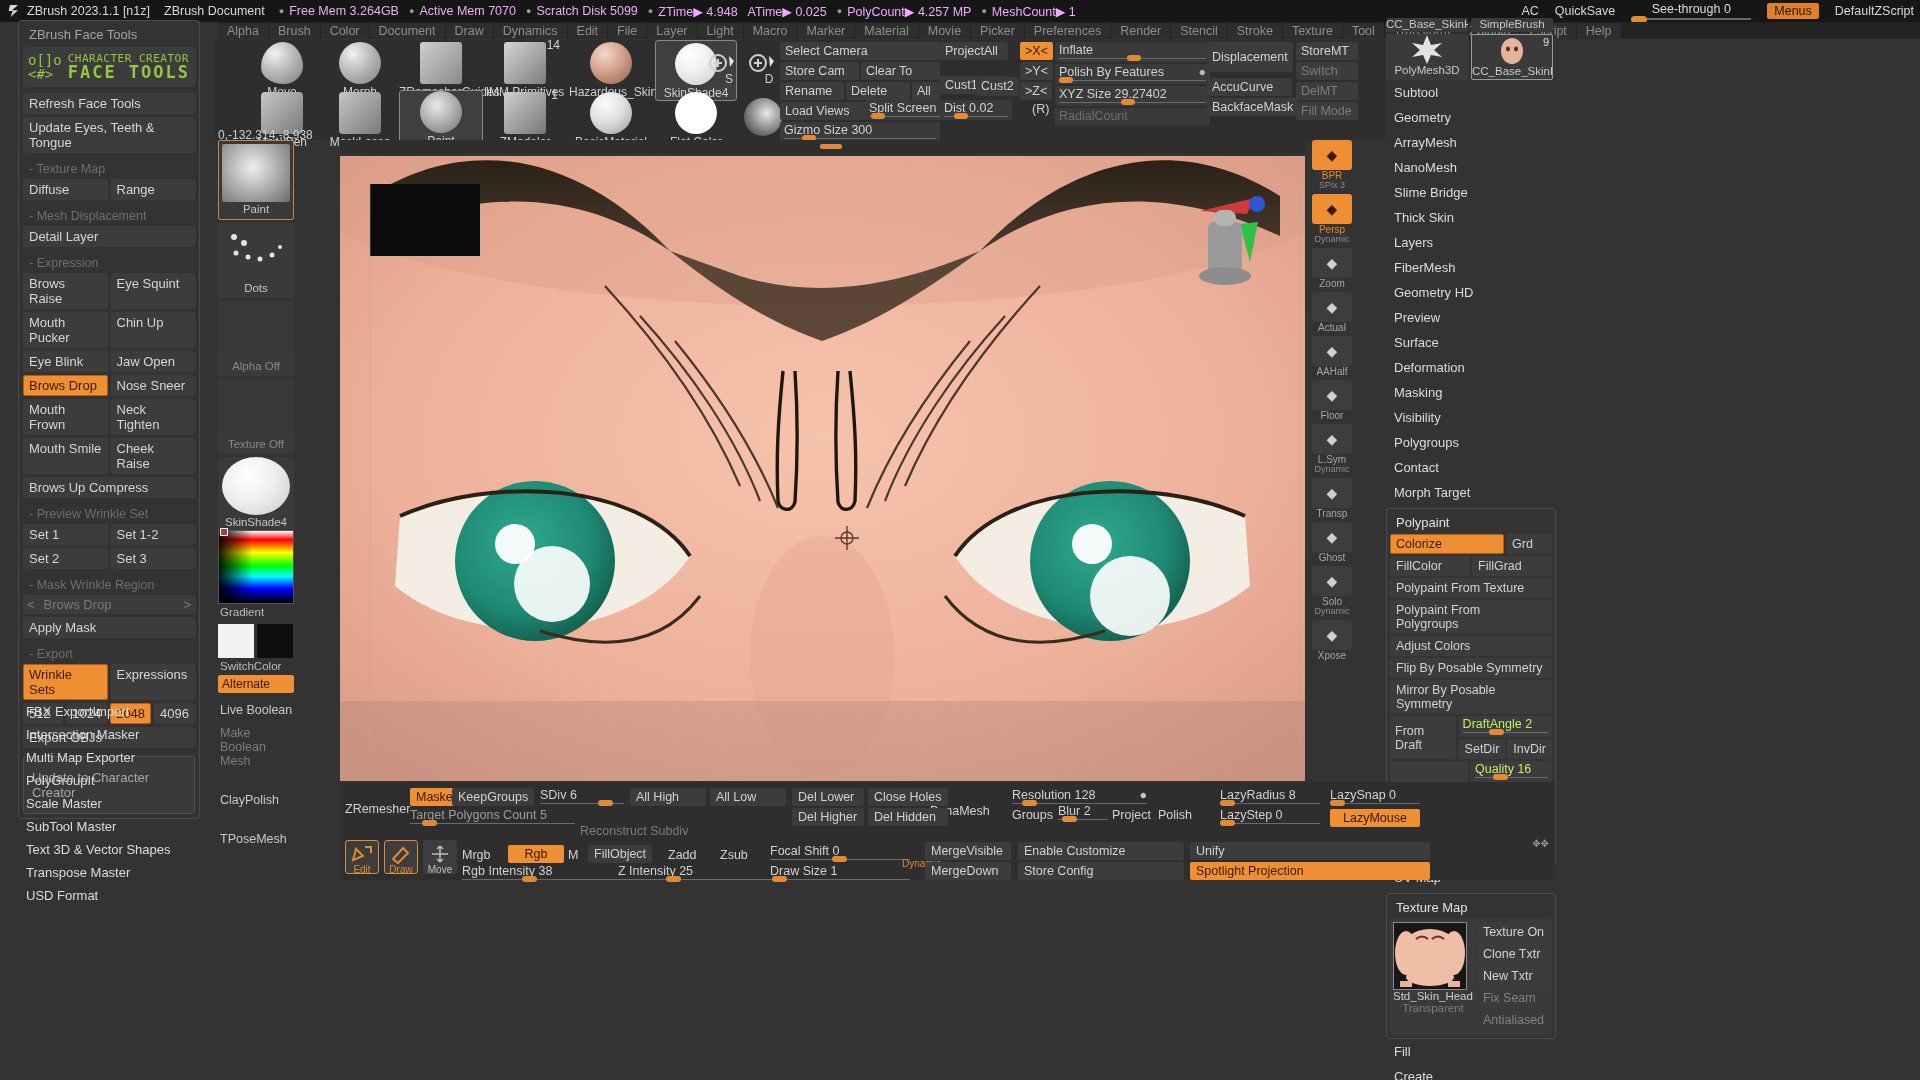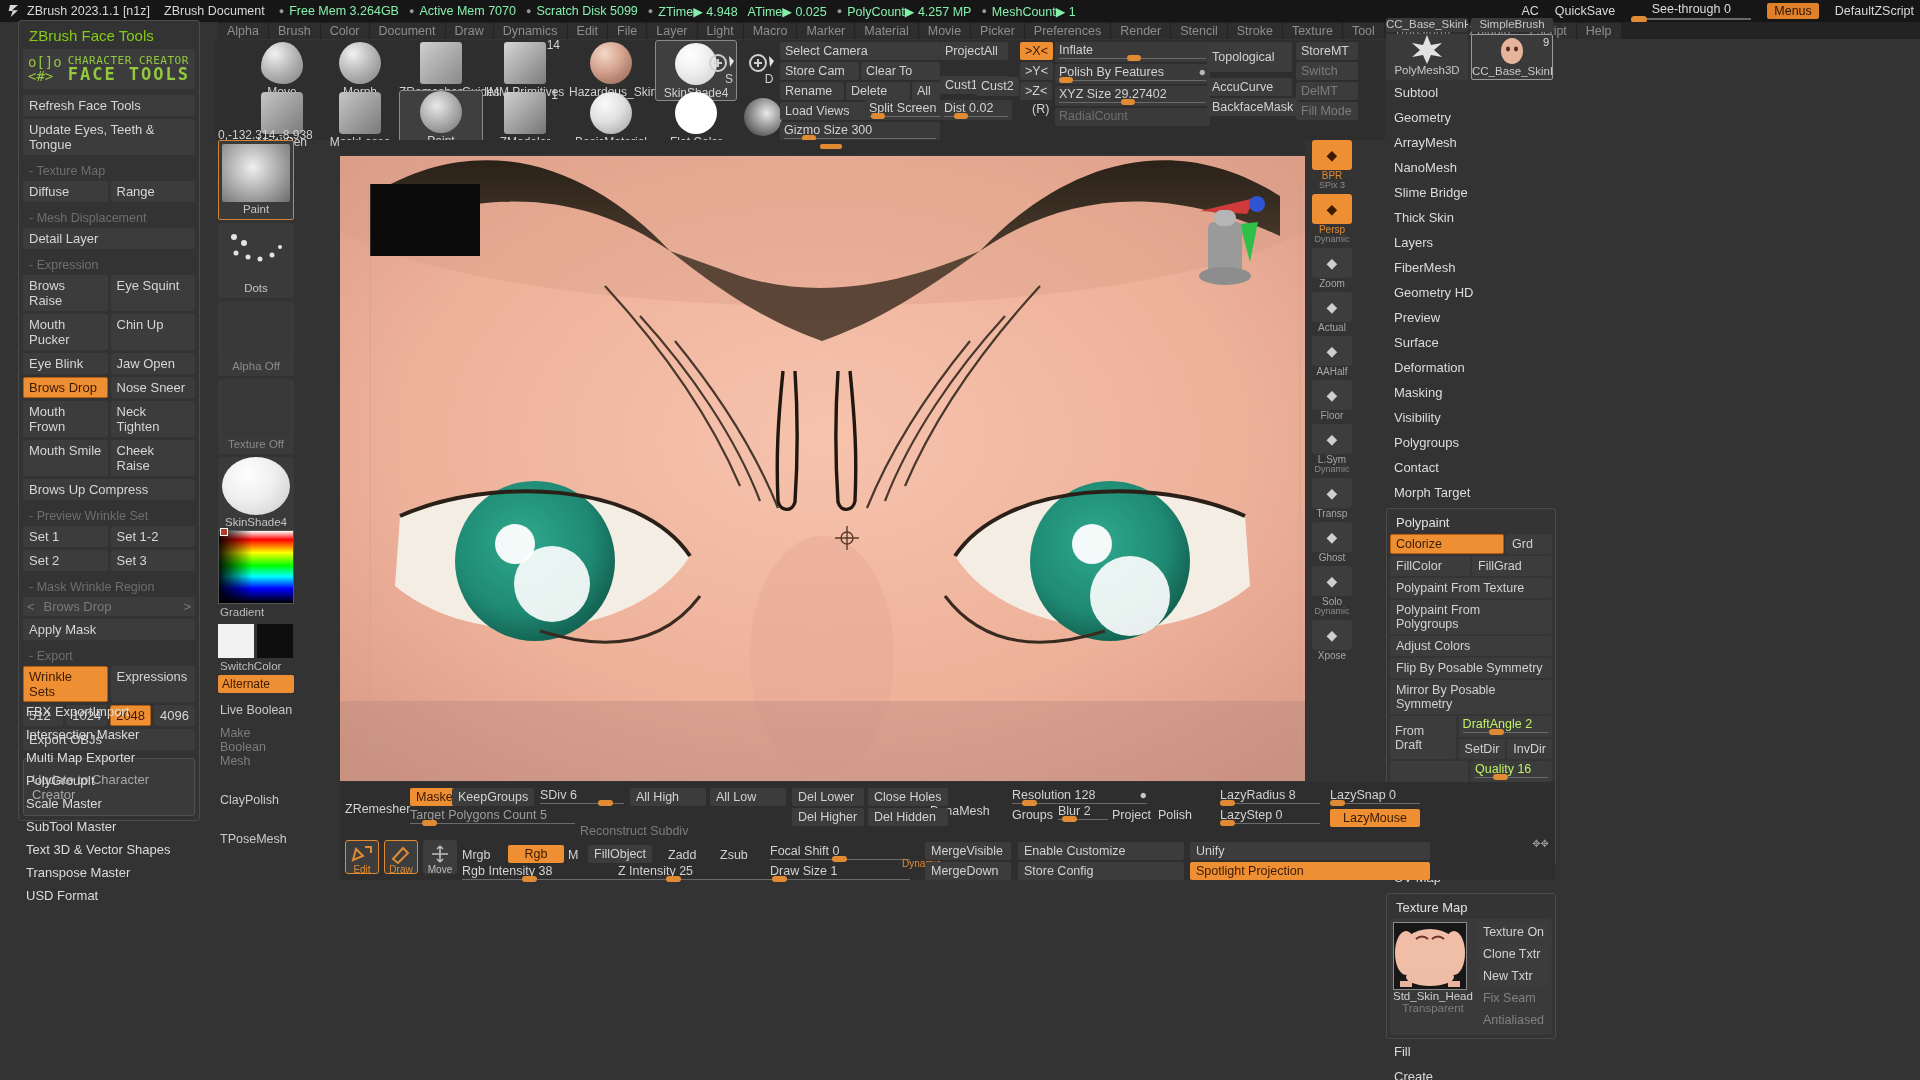--- a/index.html
+++ b/index.html
@@ -15,39 +15,39 @@
 
   
   .titlebar {
     position:absolute; left:0; top:0; width:1920px; height:22px;
     background:#161616; display:flex; align-items:center; gap:0px;
     font-size:12.5px; color:#d8d8d8; padding-left:6px; white-space:nowrap;
   }
   .zb-logo { width:16px; height:16px; margin-right:5px; flex:0 0 auto; }
   .tb-item { margin-right:14px; }
   .tb-dot { color:#9a9a9a; margin-right:5px; font-size:9px; vertical-align:middle;}
-  .tb-stat { margin-right:10px; color:#86efac; font-size:12.5px;}
+  .tb-stat { margin-right:10px; color:#f0abfc; font-size:12.5px;}
   .tb-right { margin-left:auto; display:flex; align-items:center; gap:16px; padding-right:6px; }
   .tb-slider { position:relative; width:120px; }
   .tb-slider .lbl { font-size:12.5px; color:#dcdcdc; text-align:center; }
   .tb-slider .track { height:2px; background:#6a6a6a; margin-top:2px; position:relative; }
   .tb-slider .knob { position:absolute; left:0; top:-2px; width:16px; height:7px; background:#e08a33; border-radius:4px; }
   .btn-orange-sm { background:#e0802a; color:#2a1400; padding:1px 7px; border-radius:2px; font-size:12.5px;text-align:center; }
 
   
   .menubar {
     position:absolute; left:218px; top:22px; width:1702px; height:17px;
     background:#232323; display:flex; align-items:center; gap:1px; font-size:12.5px;
   }
   .menu-item { padding:1px 9px; color:#8e8e8e; background:#2e2e2e; border-radius:2px; }
 
   
   .leftpanel { position:absolute; left:18px; top:20px; width:182px; background:#333333;
      border:1px solid #4a4a4a; border-radius:3px; padding:4px; }
-  .lp-title { font-size:15px; color:#84cc16; padding:2px 6px 5px 6px; }
+  .lp-title { font-size:13px; color:#a3a3a3; padding:2px 6px 5px 6px; }
   .lp-logo { background:#3c3c3c; border-radius:2px; height:40px; display:flex; align-items:center;
     justify-content:center; margin-bottom:6px; }
   .lp-logo .txt { color:#93c83f; font-size:11px; letter-spacing:.5px; text-align:left; line-height:1.0; font-family:"DejaVu Sans Mono", monospace;}
   .lp-logo .txt .big { font-size:17px; font-weight:bold; letter-spacing:2px; display:block;}
   .lp-logo .gfx { color:#93c83f; font-size:14px; font-family:"DejaVu Sans Mono", monospace; margin-right:6px; line-height:1;}
   .lp-btn { background:#3c3c3c; border-radius:2px; color:#d6d6d6; font-size:13px;
      padding:3px 6px; margin-bottom:3px; }
   .lp-sec { color:#6e6e6e; font-size:12.5px; padding:6px 6px 3px 6px; }
   .lp-row { display:flex; gap:3px; margin-bottom:3px; }
   .lp-row > div { flex:1; background:#3c3c3c; border-radius:2px; color:#d6d6d6;
@@ -484,21 +484,21 @@
     <div class="minisl">
       <div class="t2"><span>Dist</span>
         <span>0.02</span></div>
       <div class="tr">
           <div class="kn" style="left:10px;"></div>
         </div>
     </div>
   </div>
   <div class="camgrp" style="left:1207px; top:42px; width:85px;">
     <div class="minirow">
-        <div class="minibtn" style="padding:8px 5px;">Topological</div>
+        <div class="minibtn" style="padding:8px 5px;">Displacement</div>
       </div>
     <div class="minirow" style="margin-top:6px;">
         <div class="minibtn">AccuCurve</div>
       </div>
     <div class="minirow">
         <div class="minibtn">BackfaceMask</div>
       </div>
   </div>
   <div class="camgrp" style="left:1296px; top:42px; width:62px;">
     <div class="minirow">

